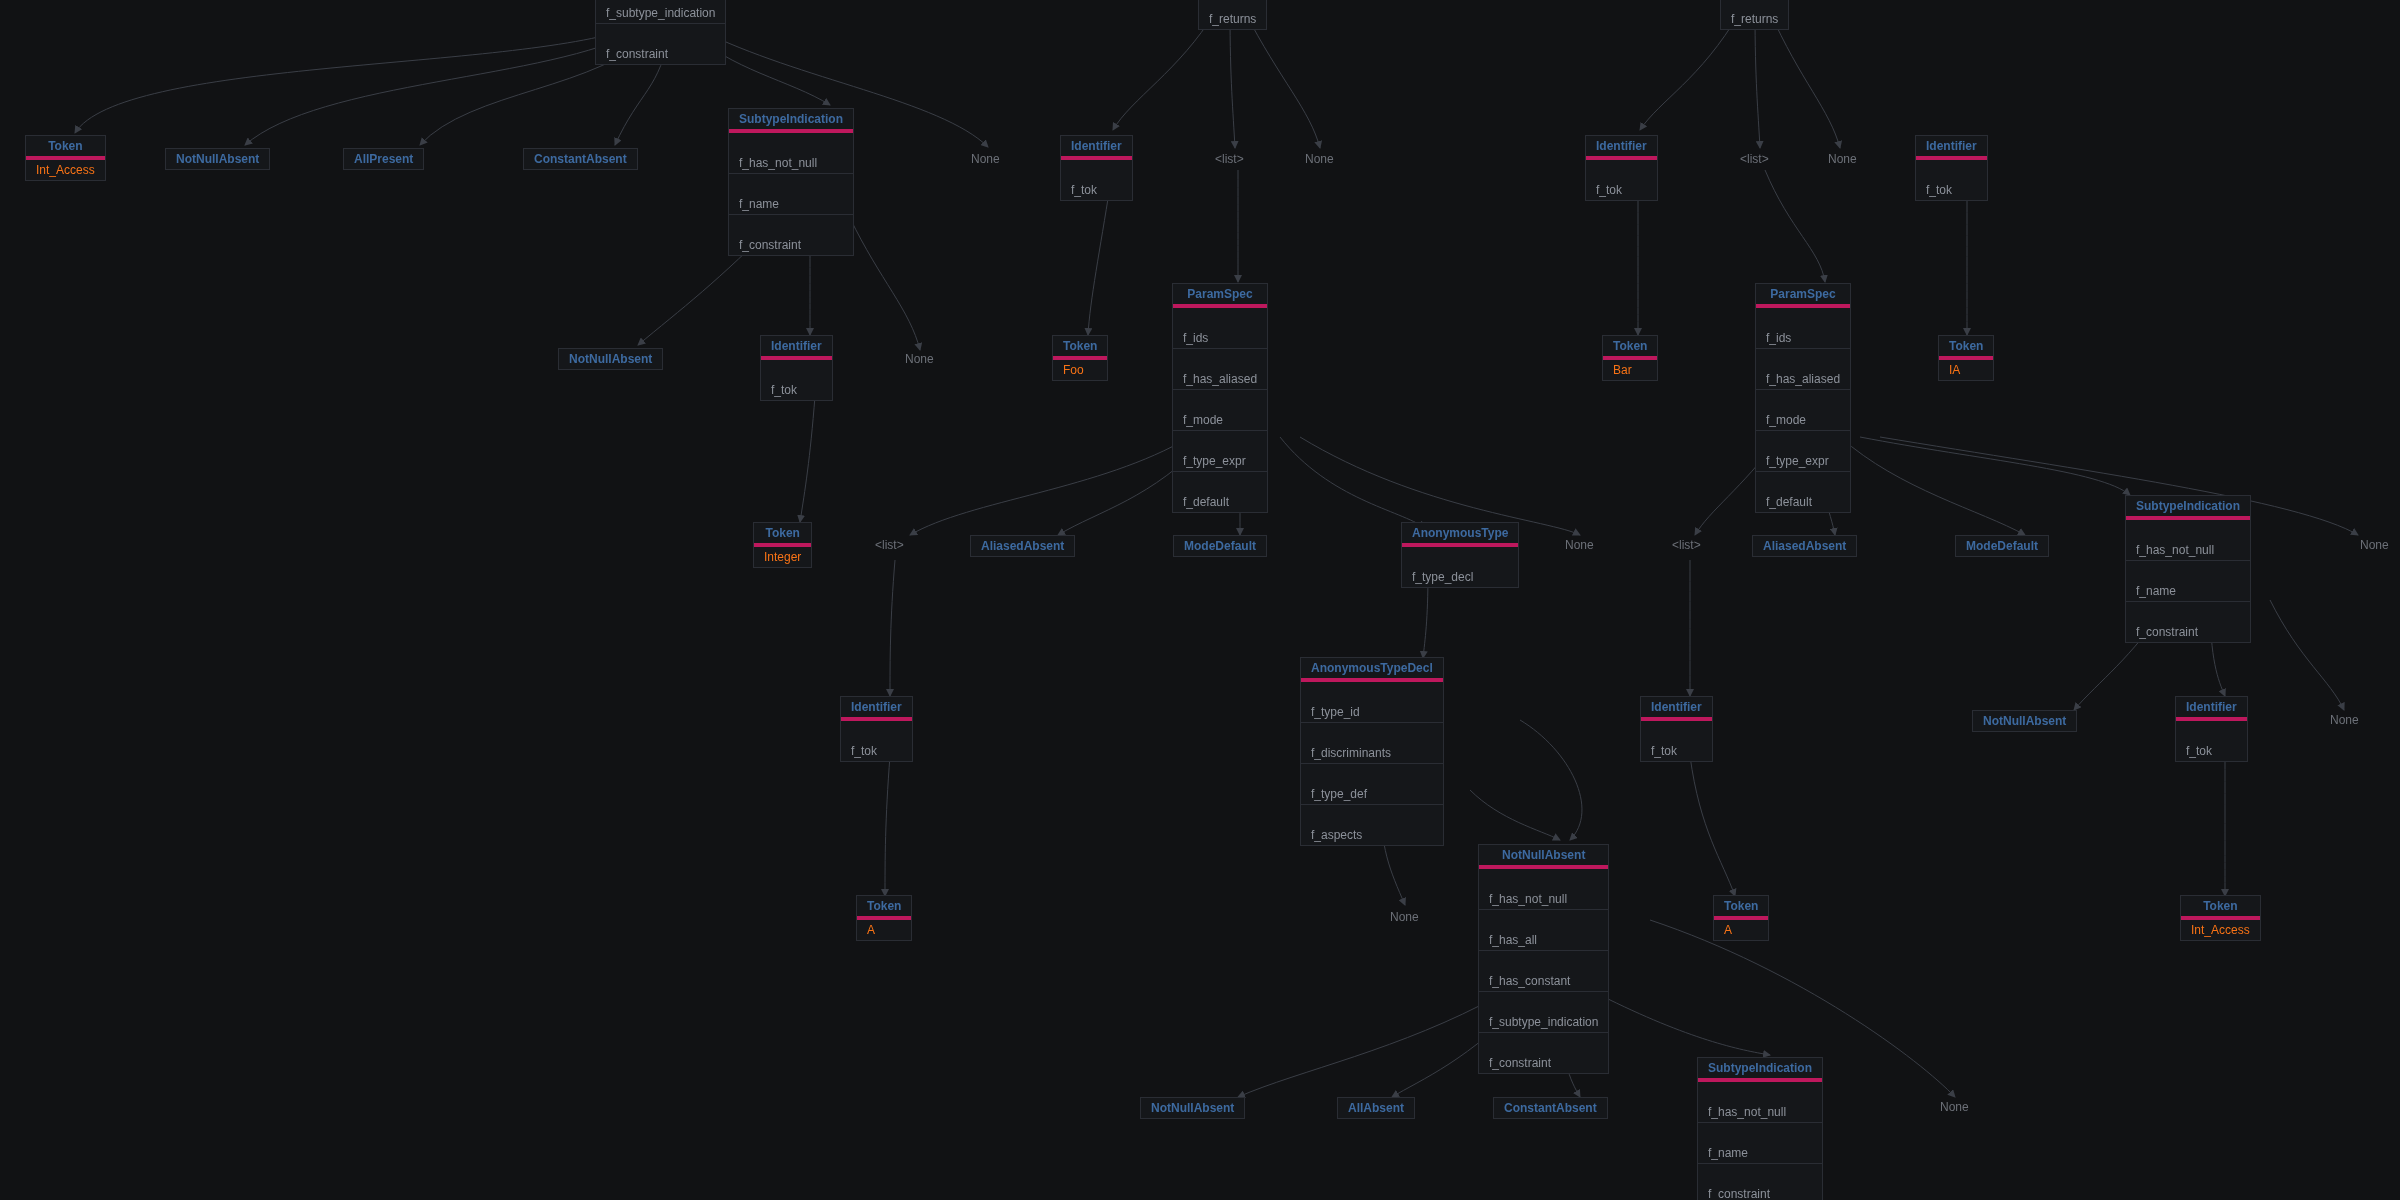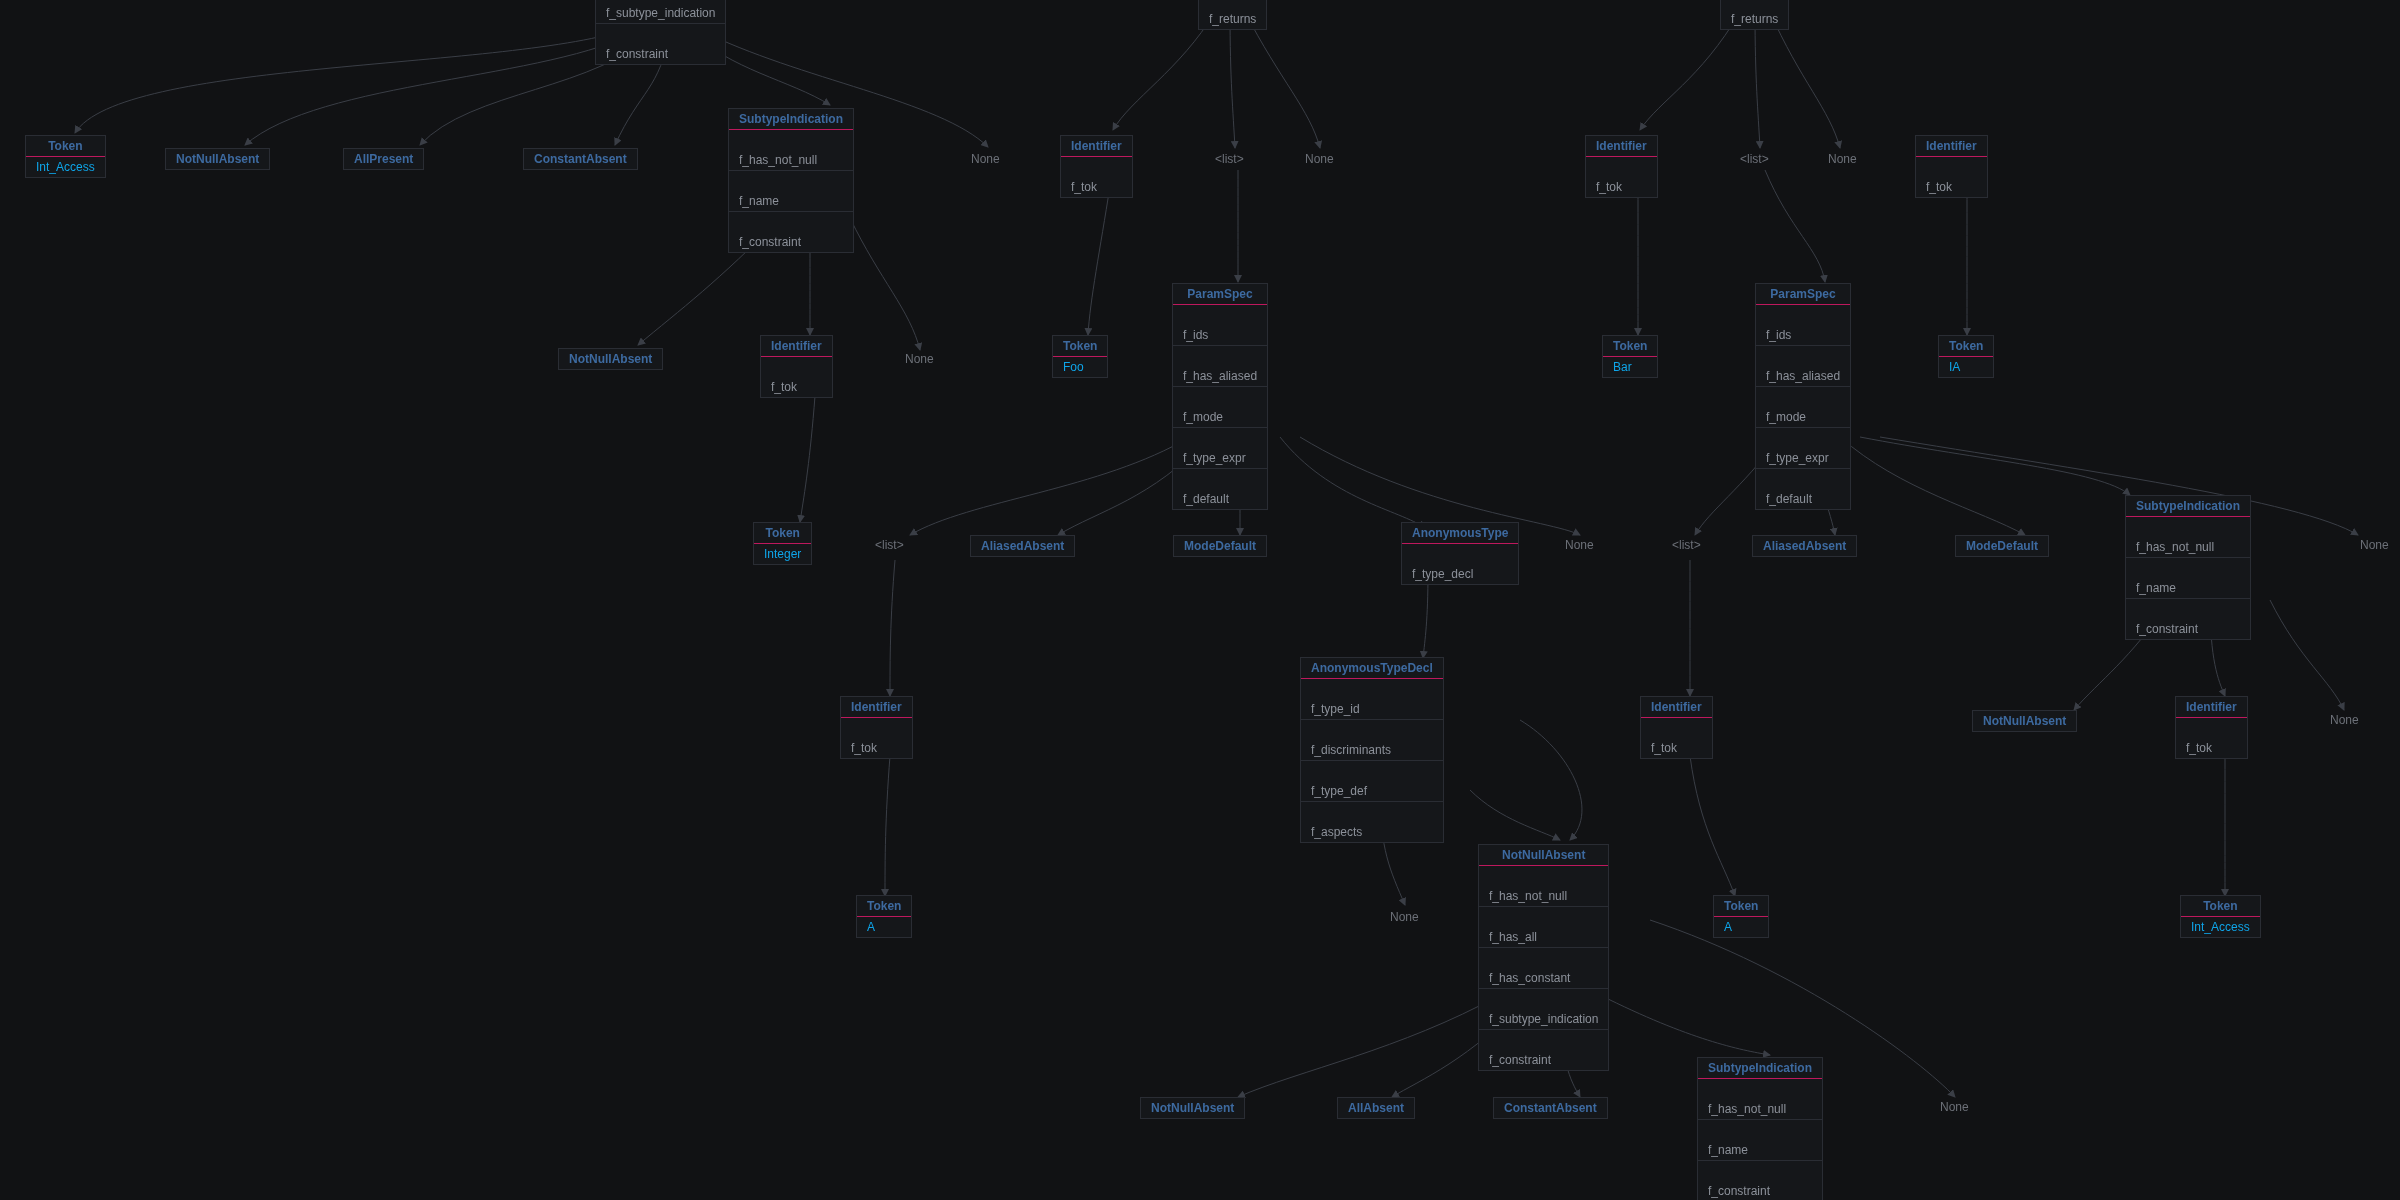--- a/index.html
+++ b/index.html
@@ -16,39 +16,39 @@
   }
   .node {
     position: absolute;
     border: 1px solid #2a2d34;
     background: #15171a;
   }
   .node .title {
     font-weight: bold;
     color: #3d6aa0;
     padding: 3px 10px;
-    border-bottom: 1px solid #be185d;
+    border-bottom: 4px solid #be185d;
     text-align: center;
     white-space: nowrap;
   }
   .node .title:last-child {
     border-bottom: none;
   }
   .node .field {
     color: #8c919a;
     padding: 3px 10px;
     border-bottom: 1px solid #2a2d34;
     white-space: nowrap;
     margin-top: 20px;
   }
   .node .field:last-child {
     border-bottom: none;
   }
   .node .value {
-    color: #0ea5e9;
+    color: #f97316;
     padding: 3px 10px;
     white-space: nowrap;
   }
   .label {
     position: absolute;
     color: #6c7078;
     white-space: nowrap;
   }
   svg {
     position: absolute;

